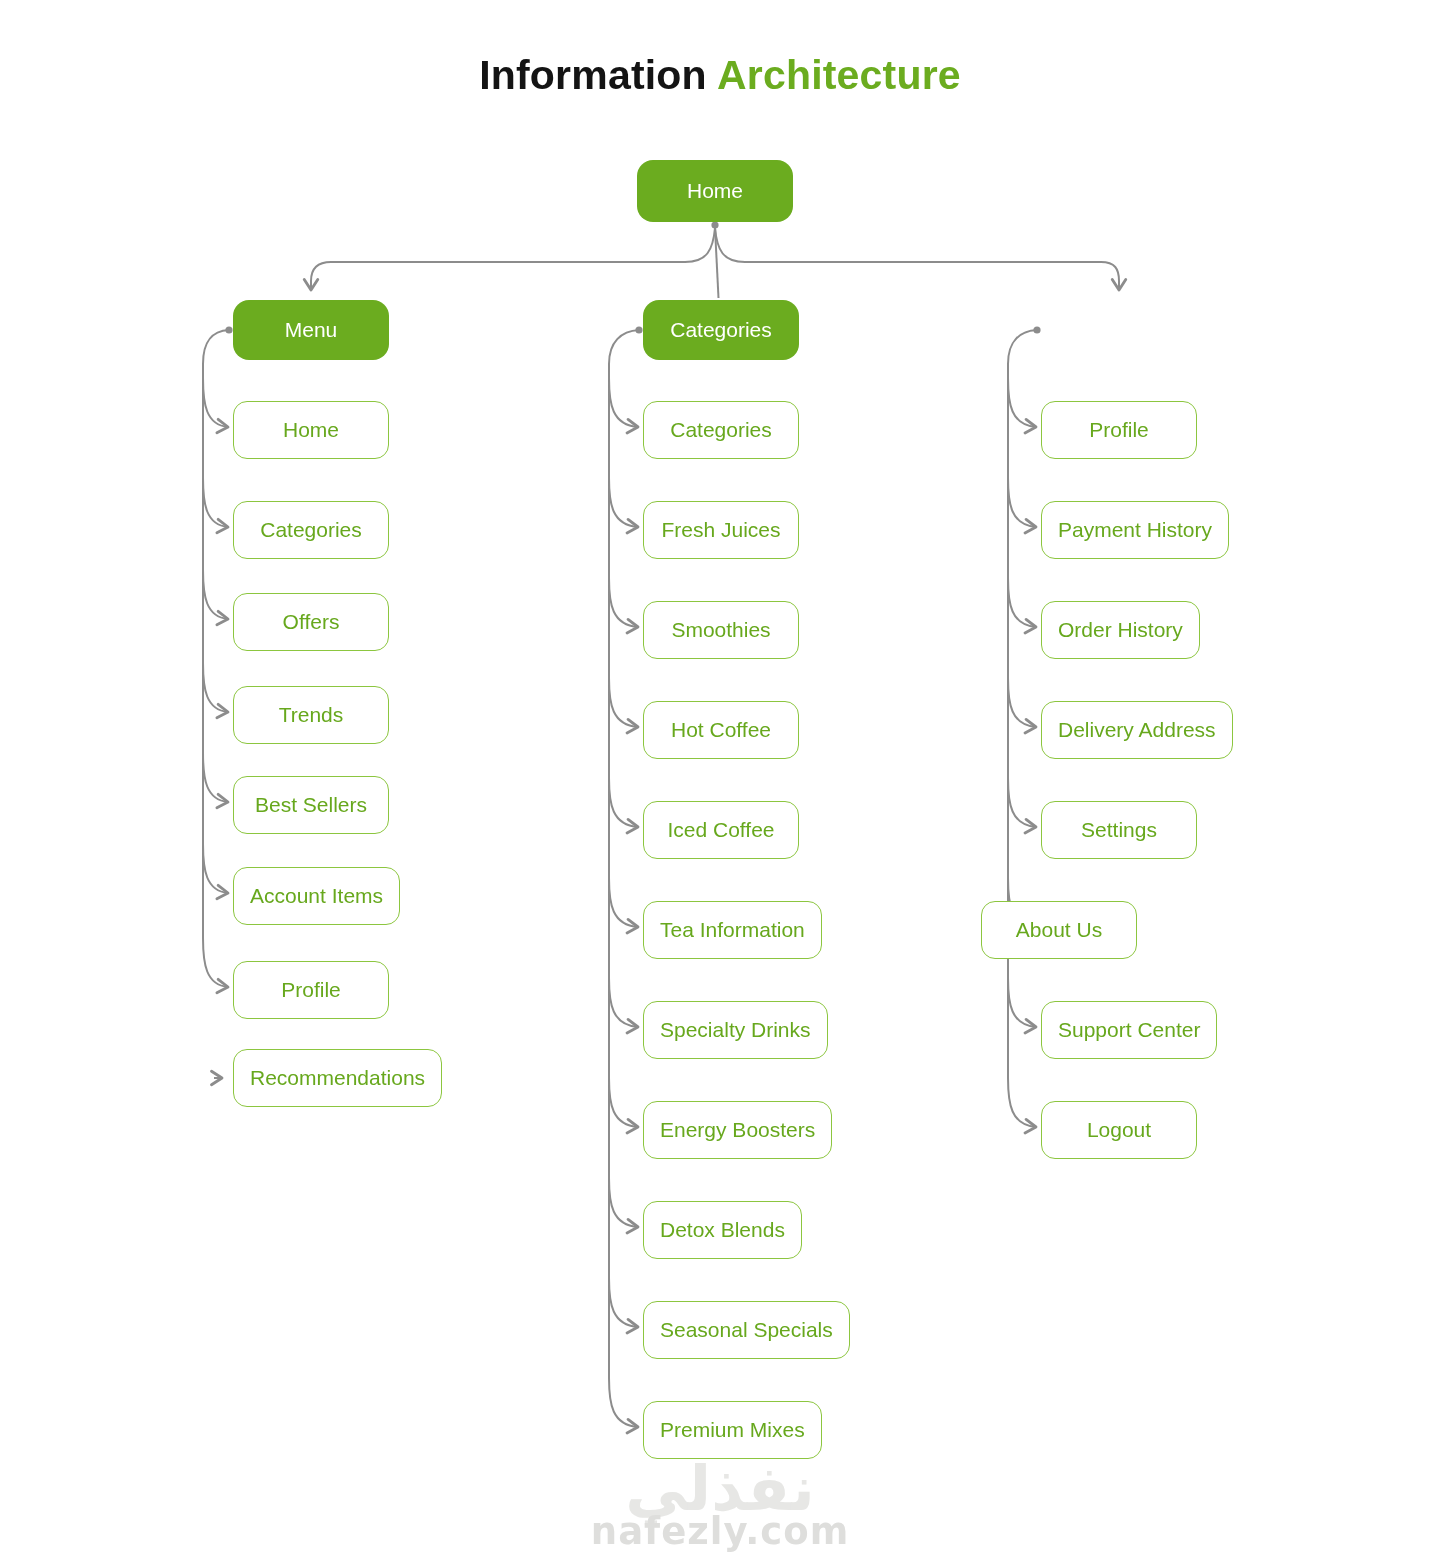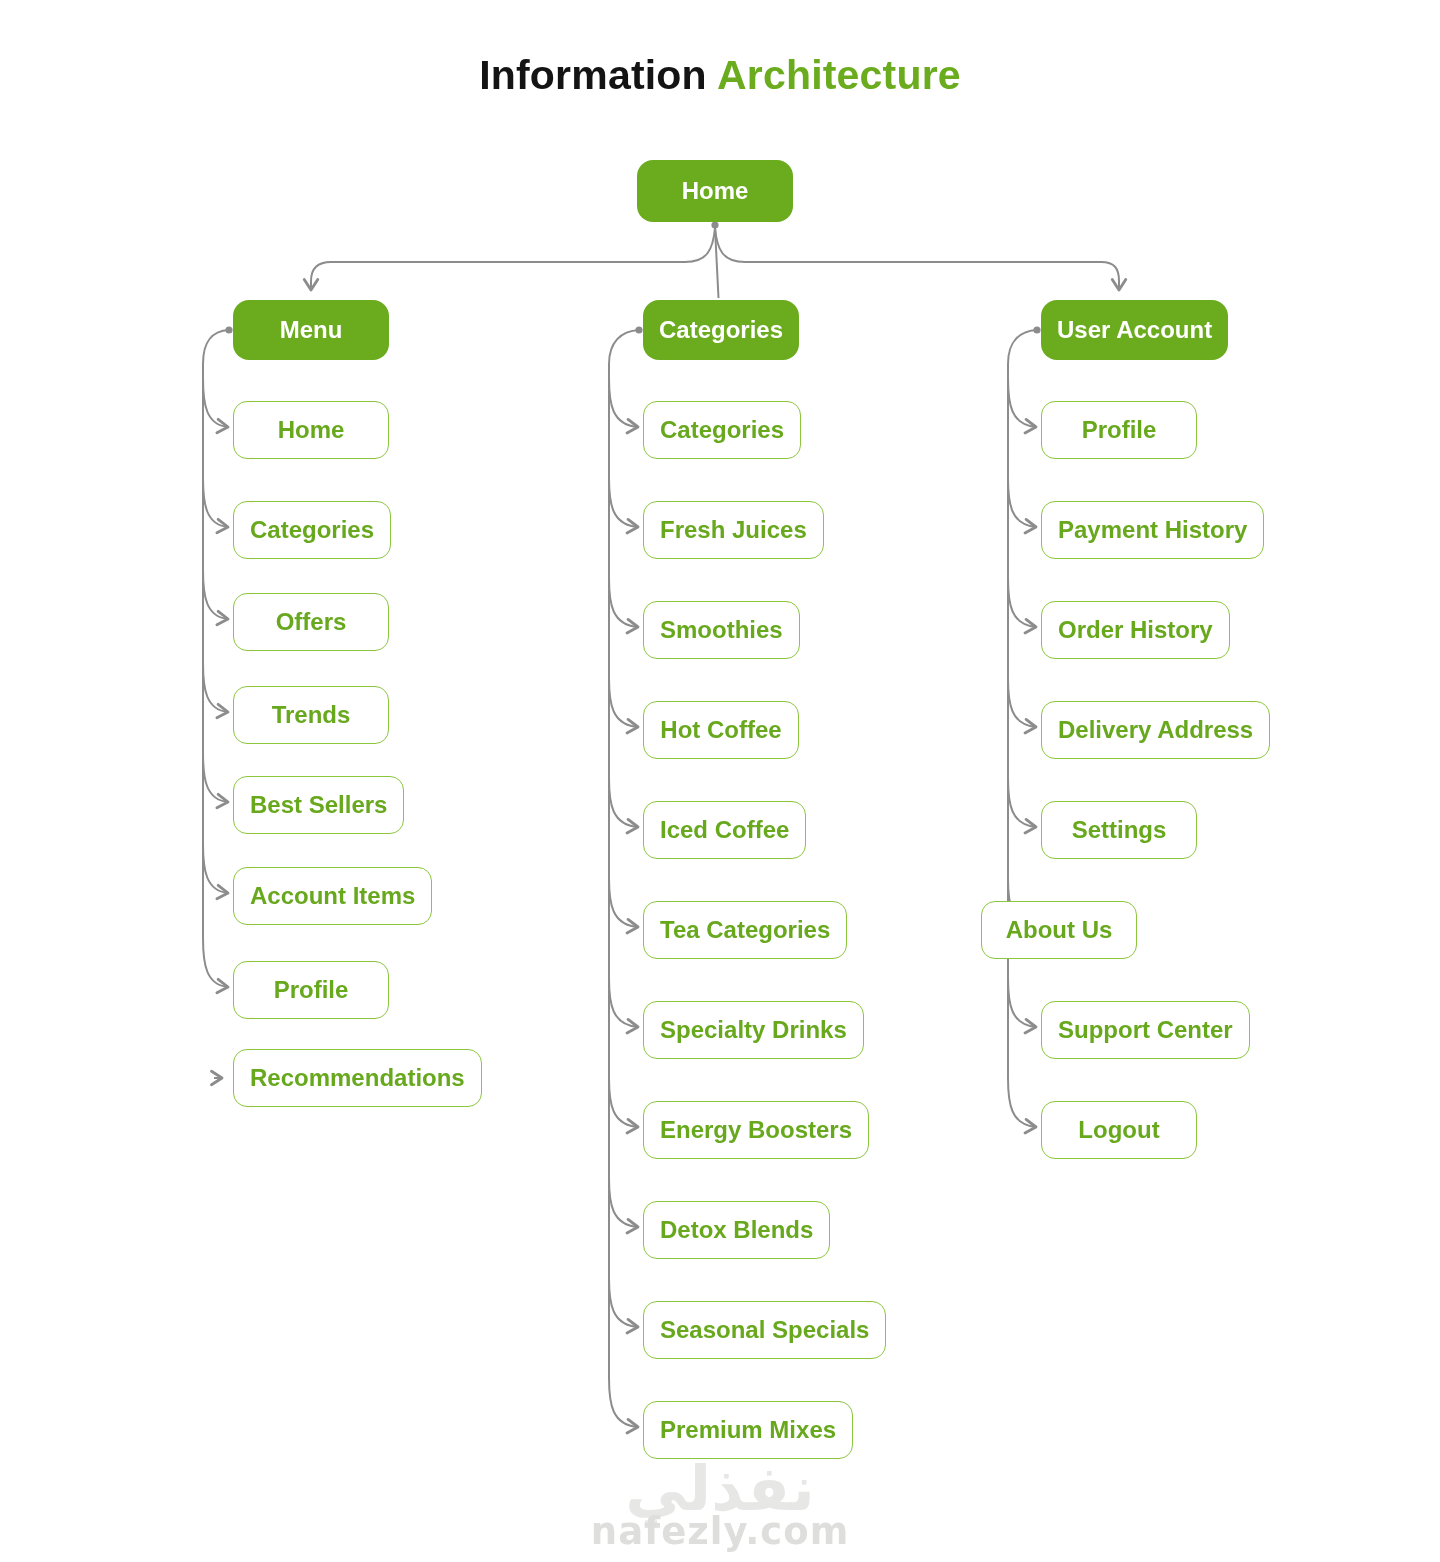--- a/index.html
+++ b/index.html
@@ -27,25 +27,24 @@
   }
   .page-title .accent{color:var(--green-fill);}
 
   svg.connectors{position:absolute;top:0;left:0;width:1440px;height:1562px;pointer-events:none;}
 
   .node{
     position:absolute;
     min-width:156px;height:58px;
     display:flex;align-items:center;justify-content:center;
     padding:0 16px;border-radius:14px;
-    font-size:24px;white-space:nowrap;
+    font-size:21px;white-space:nowrap;
     background:#ffffff;
     border:1.6px solid var(--green-border);
     color:var(--green-text);
-    font-weight:bold;
   }
   .node.parent{
     background:var(--green-fill);
     border:none;color:#ffffff;
     height:60px;border-radius:16px;
   }
   .node.root{height:62px;}
 
   .watermark{
     position:absolute;left:0;width:1440px;text-align:center;
@@ -106,37 +105,36 @@
         <path d="M214 1078 L222 1078" marker-end="url(#arrow)"></path>
       </g>
   </svg>
 
   <h1 class="page-title"><span>Information</span> <span class="accent">Architecture</span></h1>
 
   <div class="node parent root" style="left:637px;top:160px">Home</div>
 
   <div class="node parent" style="left:233px;top:300px">Menu</div>
   <div class="node parent" style="left:643px;top:300px">Categories</div>
-  <div class="node parent" style="left:1041px;top:300px">User Account</div>
 
   <div class="node" style="left:233px;top:401px">Home</div>
   <div class="node" style="left:233px;top:501px">Categories</div>
   <div class="node" style="left:233px;top:593px">Offers</div>
   <div class="node" style="left:233px;top:686px">Trends</div>
   <div class="node" style="left:233px;top:776px">Best Sellers</div>
   <div class="node" style="left:233px;top:867px">Account Items</div>
   <div class="node" style="left:233px;top:961px">Profile</div>
   <div class="node" style="left:233px;top:1049px">Recommendations</div>
 
   <div class="node" style="left:643px;top:401px">Categories</div>
   <div class="node" style="left:643px;top:501px">Fresh Juices</div>
   <div class="node" style="left:643px;top:601px">Smoothies</div>
   <div class="node" style="left:643px;top:701px">Hot Coffee</div>
   <div class="node" style="left:643px;top:801px">Iced Coffee</div>
-  <div class="node" style="left:643px;top:901px">Tea Categories</div>
+  <div class="node" style="left:643px;top:901px">Tea Information</div>
   <div class="node" style="left:643px;top:1001px">Specialty Drinks</div>
   <div class="node" style="left:643px;top:1101px">Energy Boosters</div>
   <div class="node" style="left:643px;top:1201px">Detox Blends</div>
   <div class="node" style="left:643px;top:1301px">Seasonal Specials</div>
   <div class="node" style="left:643px;top:1401px">Premium Mixes</div>
 
   <div class="node" style="left:1041px;top:401px">Profile</div>
   <div class="node" style="left:1041px;top:501px">Payment History</div>
   <div class="node" style="left:1041px;top:701px">Delivery Address</div>
   <div class="node" style="left:1041px;top:601px">Order History</div>

